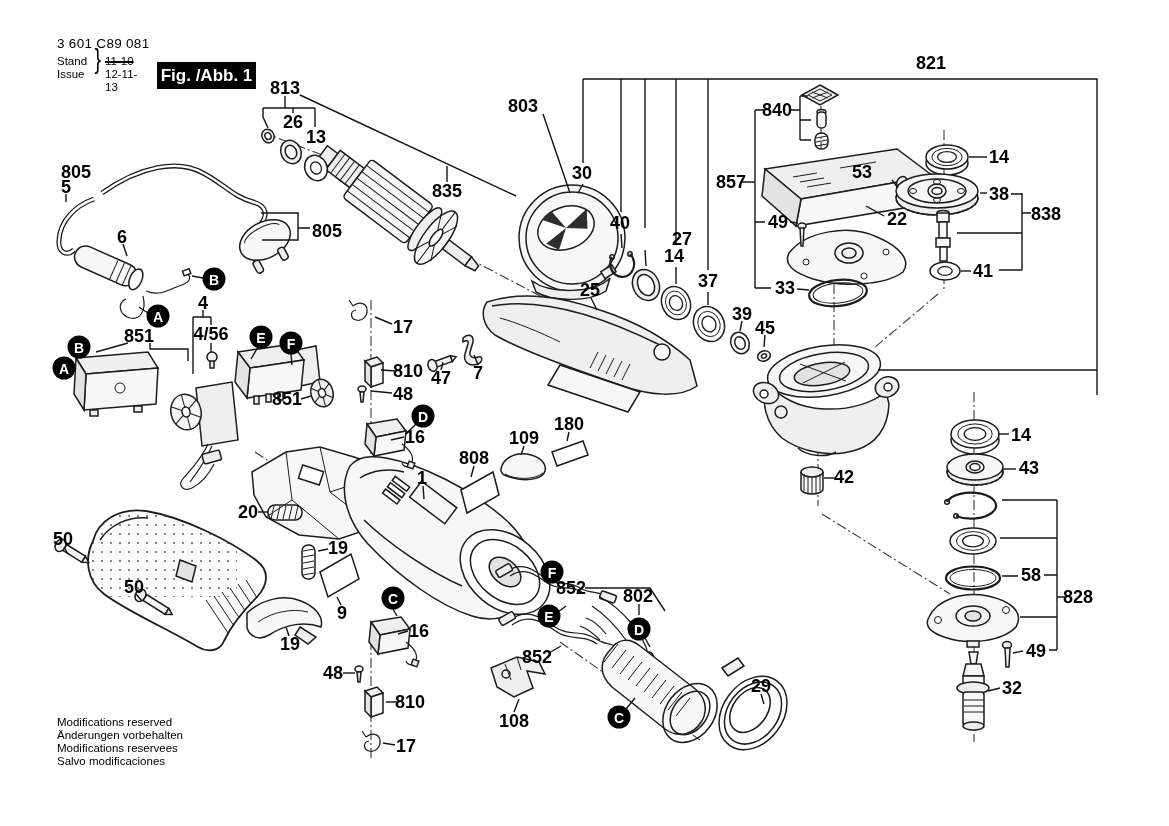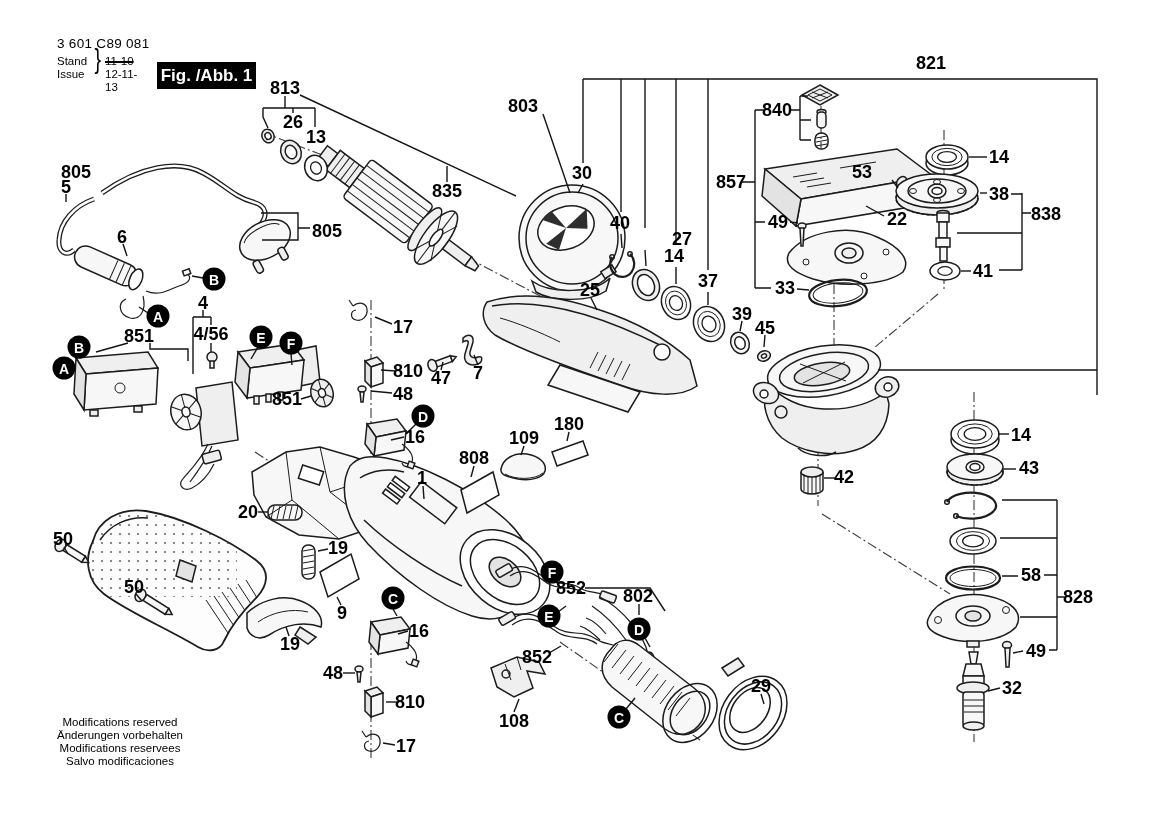--- a/index.html
+++ b/index.html
@@ -25,21 +25,21 @@
   .hdr{position:absolute;left:57px;top:36px;z-index:30;}
   .hdr .pn{font-size:13.5px;letter-spacing:.3px;}
   .hdr .si{position:relative;margin-top:4px;font-size:11.5px;line-height:13px;}
   .hdr .brace{position:absolute;left:36px;top:-3px;font-size:28px;font-weight:400;
               transform:scaleX(.7);}
   .hdr .vals{position:absolute;left:48px;top:0;}
   .hdr .vals .struck{text-decoration:line-through;text-decoration-thickness:2px;}
   .figbox{position:absolute;left:157px;top:62px;width:99px;height:27px;background:#000;color:#fff;
           display:flex;align-items:center;justify-content:center;font-weight:700;font-size:17px;
           z-index:30;}
-  .ftr{position:absolute;left:57px;top:716px;font-size:11.5px;line-height:13px;z-index:30;text-align:center;}
+  .ftr{position:absolute;left:57px;top:716px;font-size:11.5px;line-height:13px;z-index:30;}
 </style>
 </head>
 <body>
 
 <div id="stage">
 
   <div class="hdr">
     <div class="pn">3 601 C89 081</div>
     <div class="si">
       <div>Stand</div>

